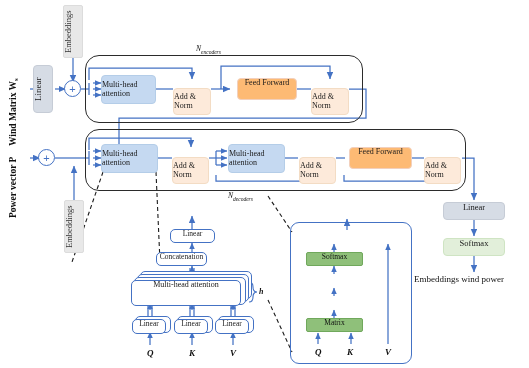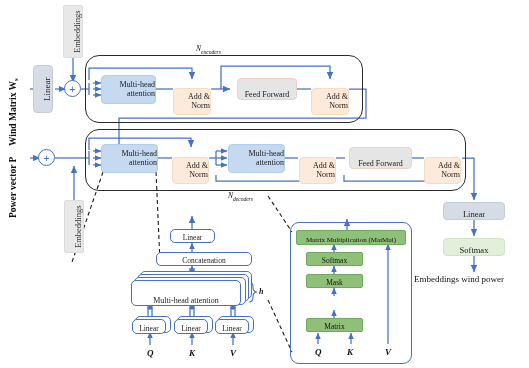--- a/index.html
+++ b/index.html
@@ -2,29 +2,29 @@
 <html><head>
 <meta charset="utf-8">
 <style>
   html,body{margin:0;padding:0;background:#ffffff;}
   body{font-family:"Liberation Serif", serif;}
   #root{position:relative;width:529px;height:368px;background:#ffffff;overflow:hidden;}
 
   
   .box{
     position:absolute;box-sizing:border-box;
-    display:flex;align-items:flex-end;justify-content:center;
+    display:flex;align-items:flex-start;justify-content:center;
     text-align:center;line-height:1.05;
     border-radius:4px;
     font-family:"Liberation Serif", serif;
     color:#1a1a1a;
   }
   .b-attn{background:#c5d9f1;border:1px solid #b4cde8;}
   .b-norm{background:#fdeada;border:1px solid #f3dcc4;margin-top:12px;}
-  .b-ff{background:#e5e5e5;border:1px solid #f2d0bd;}
+  .b-ff{background:#fdba74;border:1px solid #f2d0bd;}
   .b-lin{background:#d6dce5;border:1px solid #c6ccd6;}
   .b-soft{background:#e2efda;border:1px solid #cfe4c3;}
   .b-emb{background:#e8e8e8;border:1px solid #dcdcdc;border-radius:2px;}
   .b-green{background:#8fc07a;border:1px solid #70a85c;border-radius:2px;color:#101010;}
   .b-outline{background:#ffffff;border:1.4px solid #4472c4;border-radius:5px;color:#1a1a1a;}
 
   .vert{writing-mode:vertical-rl;transform:rotate(180deg);}
 
   
   .frame{
@@ -238,21 +238,21 @@
     <span>Add &amp;</span>
     <span>Norm</span>
   </div>
 
   <div class="box b-lin" style="left:443px;top:202px;width:62px;height:18px;font-size:8.5px;">Linear</div>
   <div class="box b-soft" style="left:443px;top:238px;width:62px;height:18px;font-size:8.5px;">Softmax</div>
   <div class="lbl" style="left:414px;top:274px;font-size:9px;">Embeddings wind power</div>
 
   <div class="box b-outline" style="left:170px;top:229px;width:45px;height:14px;font-size:7.5px;">Linear</div>
 
-  <div class="box b-outline" style="left:156px;top:252px;width:96px;height:14px;font-size:7.5px;">Concatenation</div>
+  <div class="box b-outline" style="left:156px;top:252px;width:51px;height:14px;font-size:7.5px;">Concatenation</div>
 
   <div class="stack-l" style="left:140px;top:271px;width:110px;height:26px;"></div>
   <div class="stack-l" style="left:137px;top:274px;width:110px;height:26px;"></div>
   <div class="stack-l" style="left:134px;top:277px;width:110px;height:26px;"></div>
   <div class="box b-outline" style="left:131px;top:280px;width:110px;height:26px;font-size:8px;">Multi-head attention</div>
   <div class="lbl lbl-it lbl-b" style="left:259px;top:287px;font-size:8px;">h</div>
 
   <div class="stack-l" style="left:135px;top:316px;width:34px;height:15px;"></div>
   <div class="box b-outline" style="left:132px;top:319px;width:34px;height:15px;font-size:7.5px;">Linear</div>
 
@@ -261,22 +261,20 @@
 
   <div class="stack-l" style="left:218px;top:316px;width:34px;height:15px;"></div>
   <div class="box b-outline" style="left:215px;top:319px;width:34px;height:15px;font-size:7.5px;">Linear</div>
 
   <div class="lbl lbl-it lbl-b" style="left:147px;top:348px;font-size:9px;">Q</div>
   <div class="lbl lbl-it lbl-b" style="left:189px;top:348px;font-size:9px;">K</div>
   <div class="lbl lbl-it lbl-b" style="left:230px;top:348px;font-size:9px;">V</div>
 
   <div class="frame-blue" style="left:290px;top:222px;width:122px;height:142px;"></div>
 
-  <div class="box b-green" style="left:296px;top:230px;width:110px;height:15px;font-size:7px;">Matrix Multiplication (MatMul)</div>
   <div class="box b-green" style="left:306px;top:252px;width:57px;height:14px;font-size:7.5px;">Softmax</div>
-  <div class="box b-green" style="left:306px;top:274px;width:57px;height:14px;font-size:7.5px;">Mask</div>
   <div class="box b-green" style="left:306px;top:318px;width:57px;height:14px;font-size:7.5px;">Matrix</div>
 
   <div class="lbl lbl-it lbl-b" style="left:315px;top:347px;font-size:9px;">Q</div>
   <div class="lbl lbl-it lbl-b" style="left:347px;top:347px;font-size:9px;">K</div>
   <div class="lbl lbl-it lbl-b" style="left:385px;top:347px;font-size:9px;">V</div>
 
 </div>
 
 </body></html>

